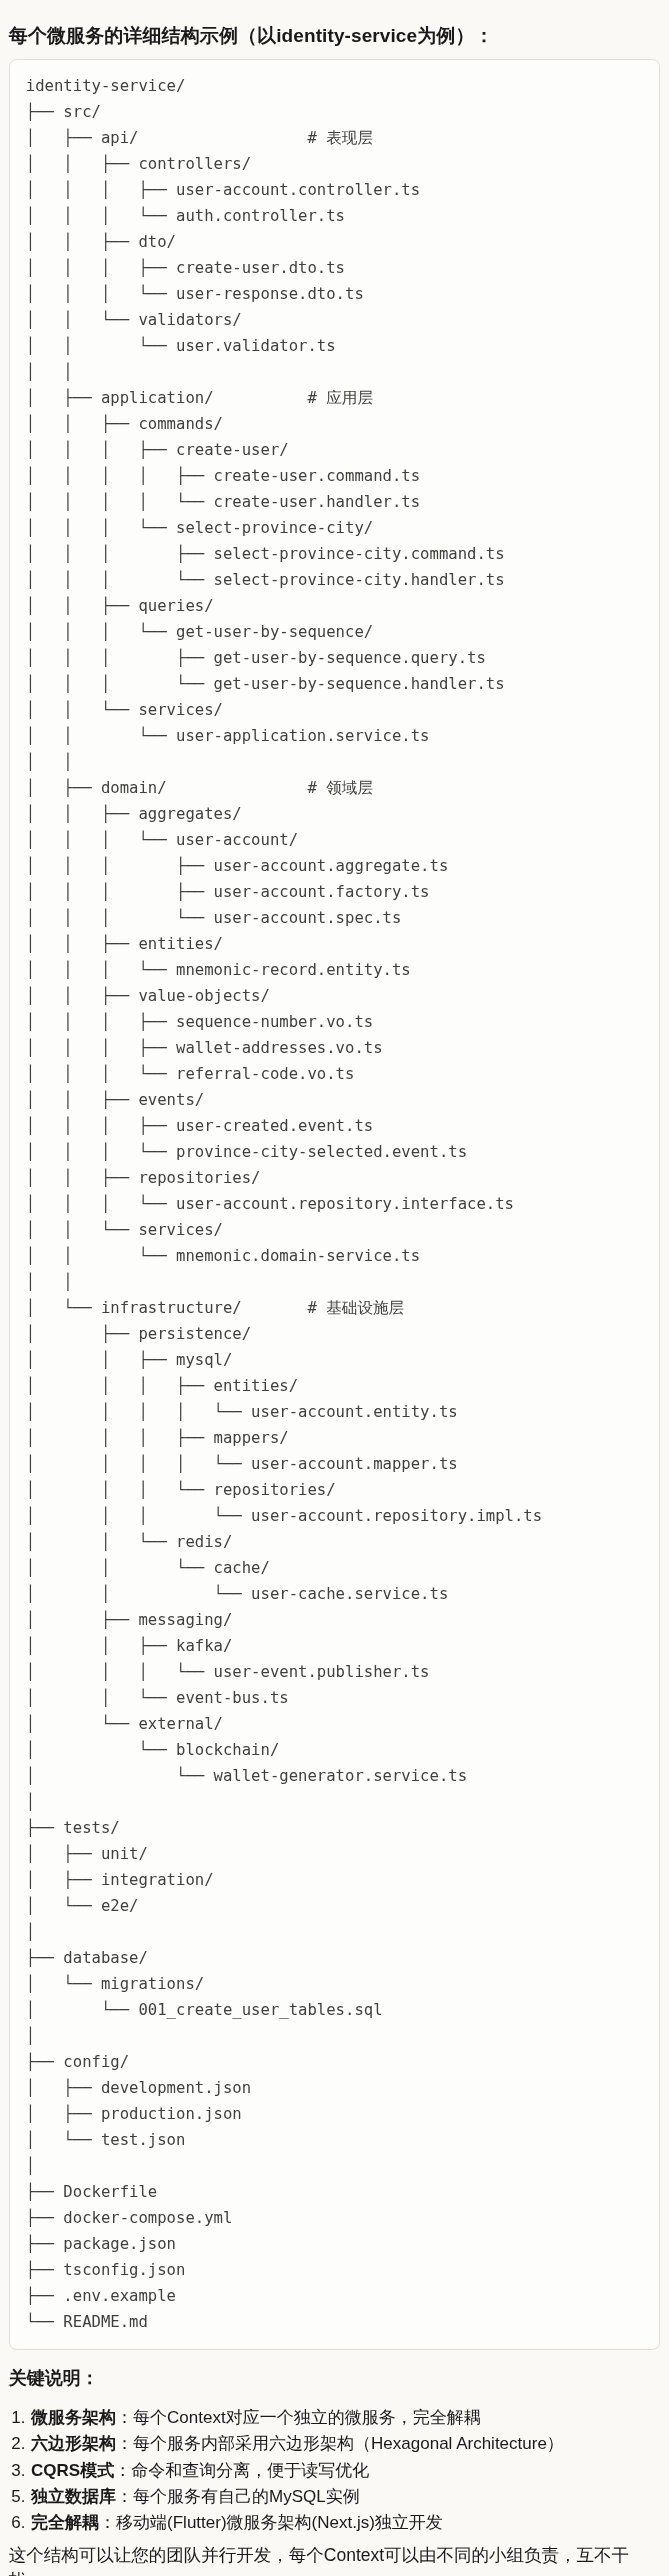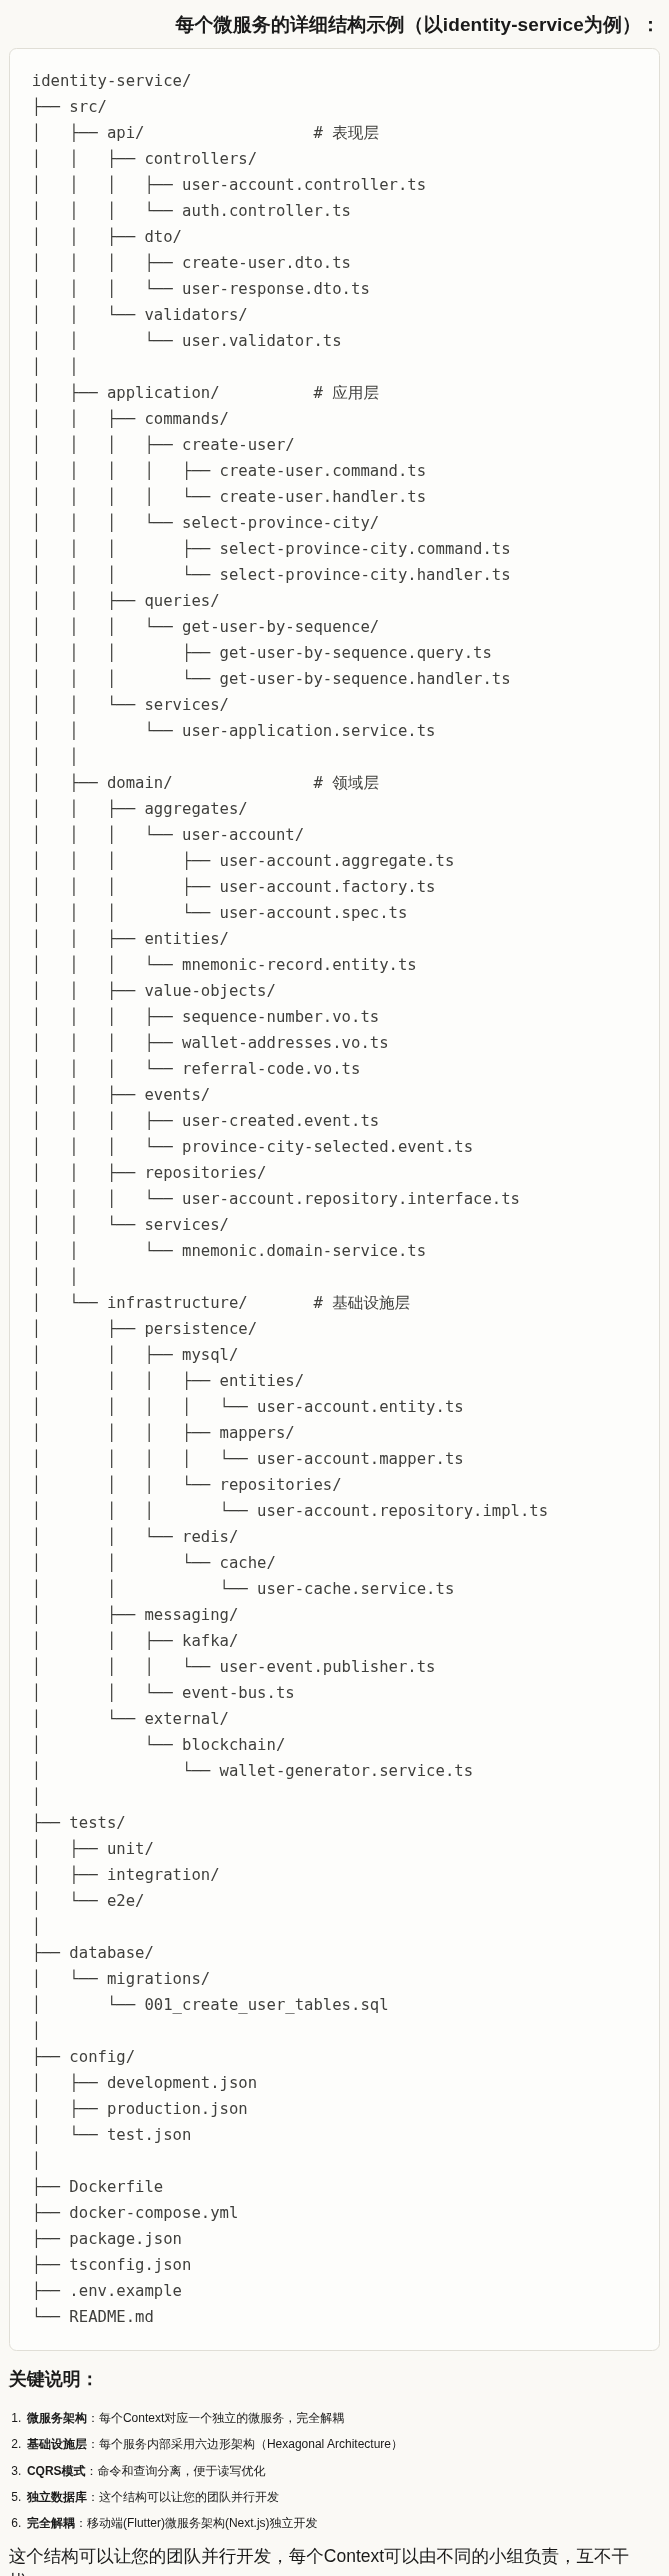--- a/index.html
+++ b/index.html
@@ -11,54 +11,53 @@
     background: var(--page-bg, #faf9f5);
     color: var(--text, #1a1a1a);
     font-family: "Liberation Sans", "DejaVu Sans", sans-serif;
     padding: 5px 8.8px 0 8.8px;
   }
   .title {
     font-size: 19px;
     line-height: 1.3;
     font-weight: 700;
     color: var(--text, #141413);
-    margin: 8px 0 10px 0;
+    margin: 19px 0 10px 0;
     letter-spacing: 0.1px;
-    text-align: right;
   }
   .code-block {
     background: var(--code-bg, #fdfdfb);
     border: 1.3px solid var(--code-border, #e0ded6);
     border-radius: 7.5px;
     padding: 12.5px 15px;
     margin: 0 0 16.3px 0;
     box-sizing: border-box;
   }
   .tree {
-    margin: 7px;
+    margin: 1px;
     font-family: "DejaVu Sans Mono", "Liberation Mono", monospace;
     font-size: 15.6px;
     line-height: 26px;
     color: var(--code-text, #3f3f3c);
     white-space: pre;
     overflow: hidden;
   }
   .notes-heading {
     font-size: 18px;
     line-height: 24px;
     font-weight: 700;
     margin: 0 0 15px 0;
   }
   .notes-list {
     list-style: none;
     margin: 0;
     padding: 0 0 0 2.5px;
   }
   .notes-list li {
-    font-size: 12px;
+    font-size: 17px;
     line-height: 25px;
     margin: 0 0 1.3px 0;
     white-space: nowrap;
   }
   .note-num { margin-right: 5.6px; }
   .note-term { font-weight: 700; }
   .notes-footer {
     font-size: 17.5px;
     line-height: 25px;
     margin: 7.5px 0 0 0;
@@ -159,23 +158,23 @@
 ├── tsconfig.json
 ├── .env.example
 └── README.md</pre>
   </div>
 
   <div class="notes">
     <p class="notes-heading">关键说明：</p>
 
     <ol class="notes-list" id="notes-list">
         <li><span class="note-num">1.</span><strong class="note-term">微服务架构</strong><span>：每个Context对应一个独立的微服务，完全解耦</span></li>
-        <li><span class="note-num">2.</span><strong class="note-term">基础设施层</strong><span>：每个服务内部采用六边形架构（Hexagonal Architecture）</span></li>
+        <li><span class="note-num">2.</span><strong class="note-term">六边形架构</strong><span>：每个服务内部采用六边形架构（Hexagonal Architecture）</span></li>
         <li><span class="note-num">3.</span><strong class="note-term">CQRS模式</strong><span>：命令和查询分离，便于读写优化</span></li>
-        <li><span class="note-num">5.</span><strong class="note-term">独立数据库</strong><span>：这个结构可以让您的团队并行开发</span></li>
+        <li><span class="note-num">5.</span><strong class="note-term">独立数据库</strong><span>：每个服务有自己的MySQL实例</span></li>
         <li><span class="note-num">6.</span><strong class="note-term">完全解耦</strong><span>：移动端(Flutter)微服务架构(Next.js)独立开发</span></li>
       </ol>
 
     <p class="notes-footer">这个结构可以让您的团队并行开发，每个Context可以由不同的小组负责，互不干扰。</p>
   </div>
 
 </div>
 
 
 </body></html>

